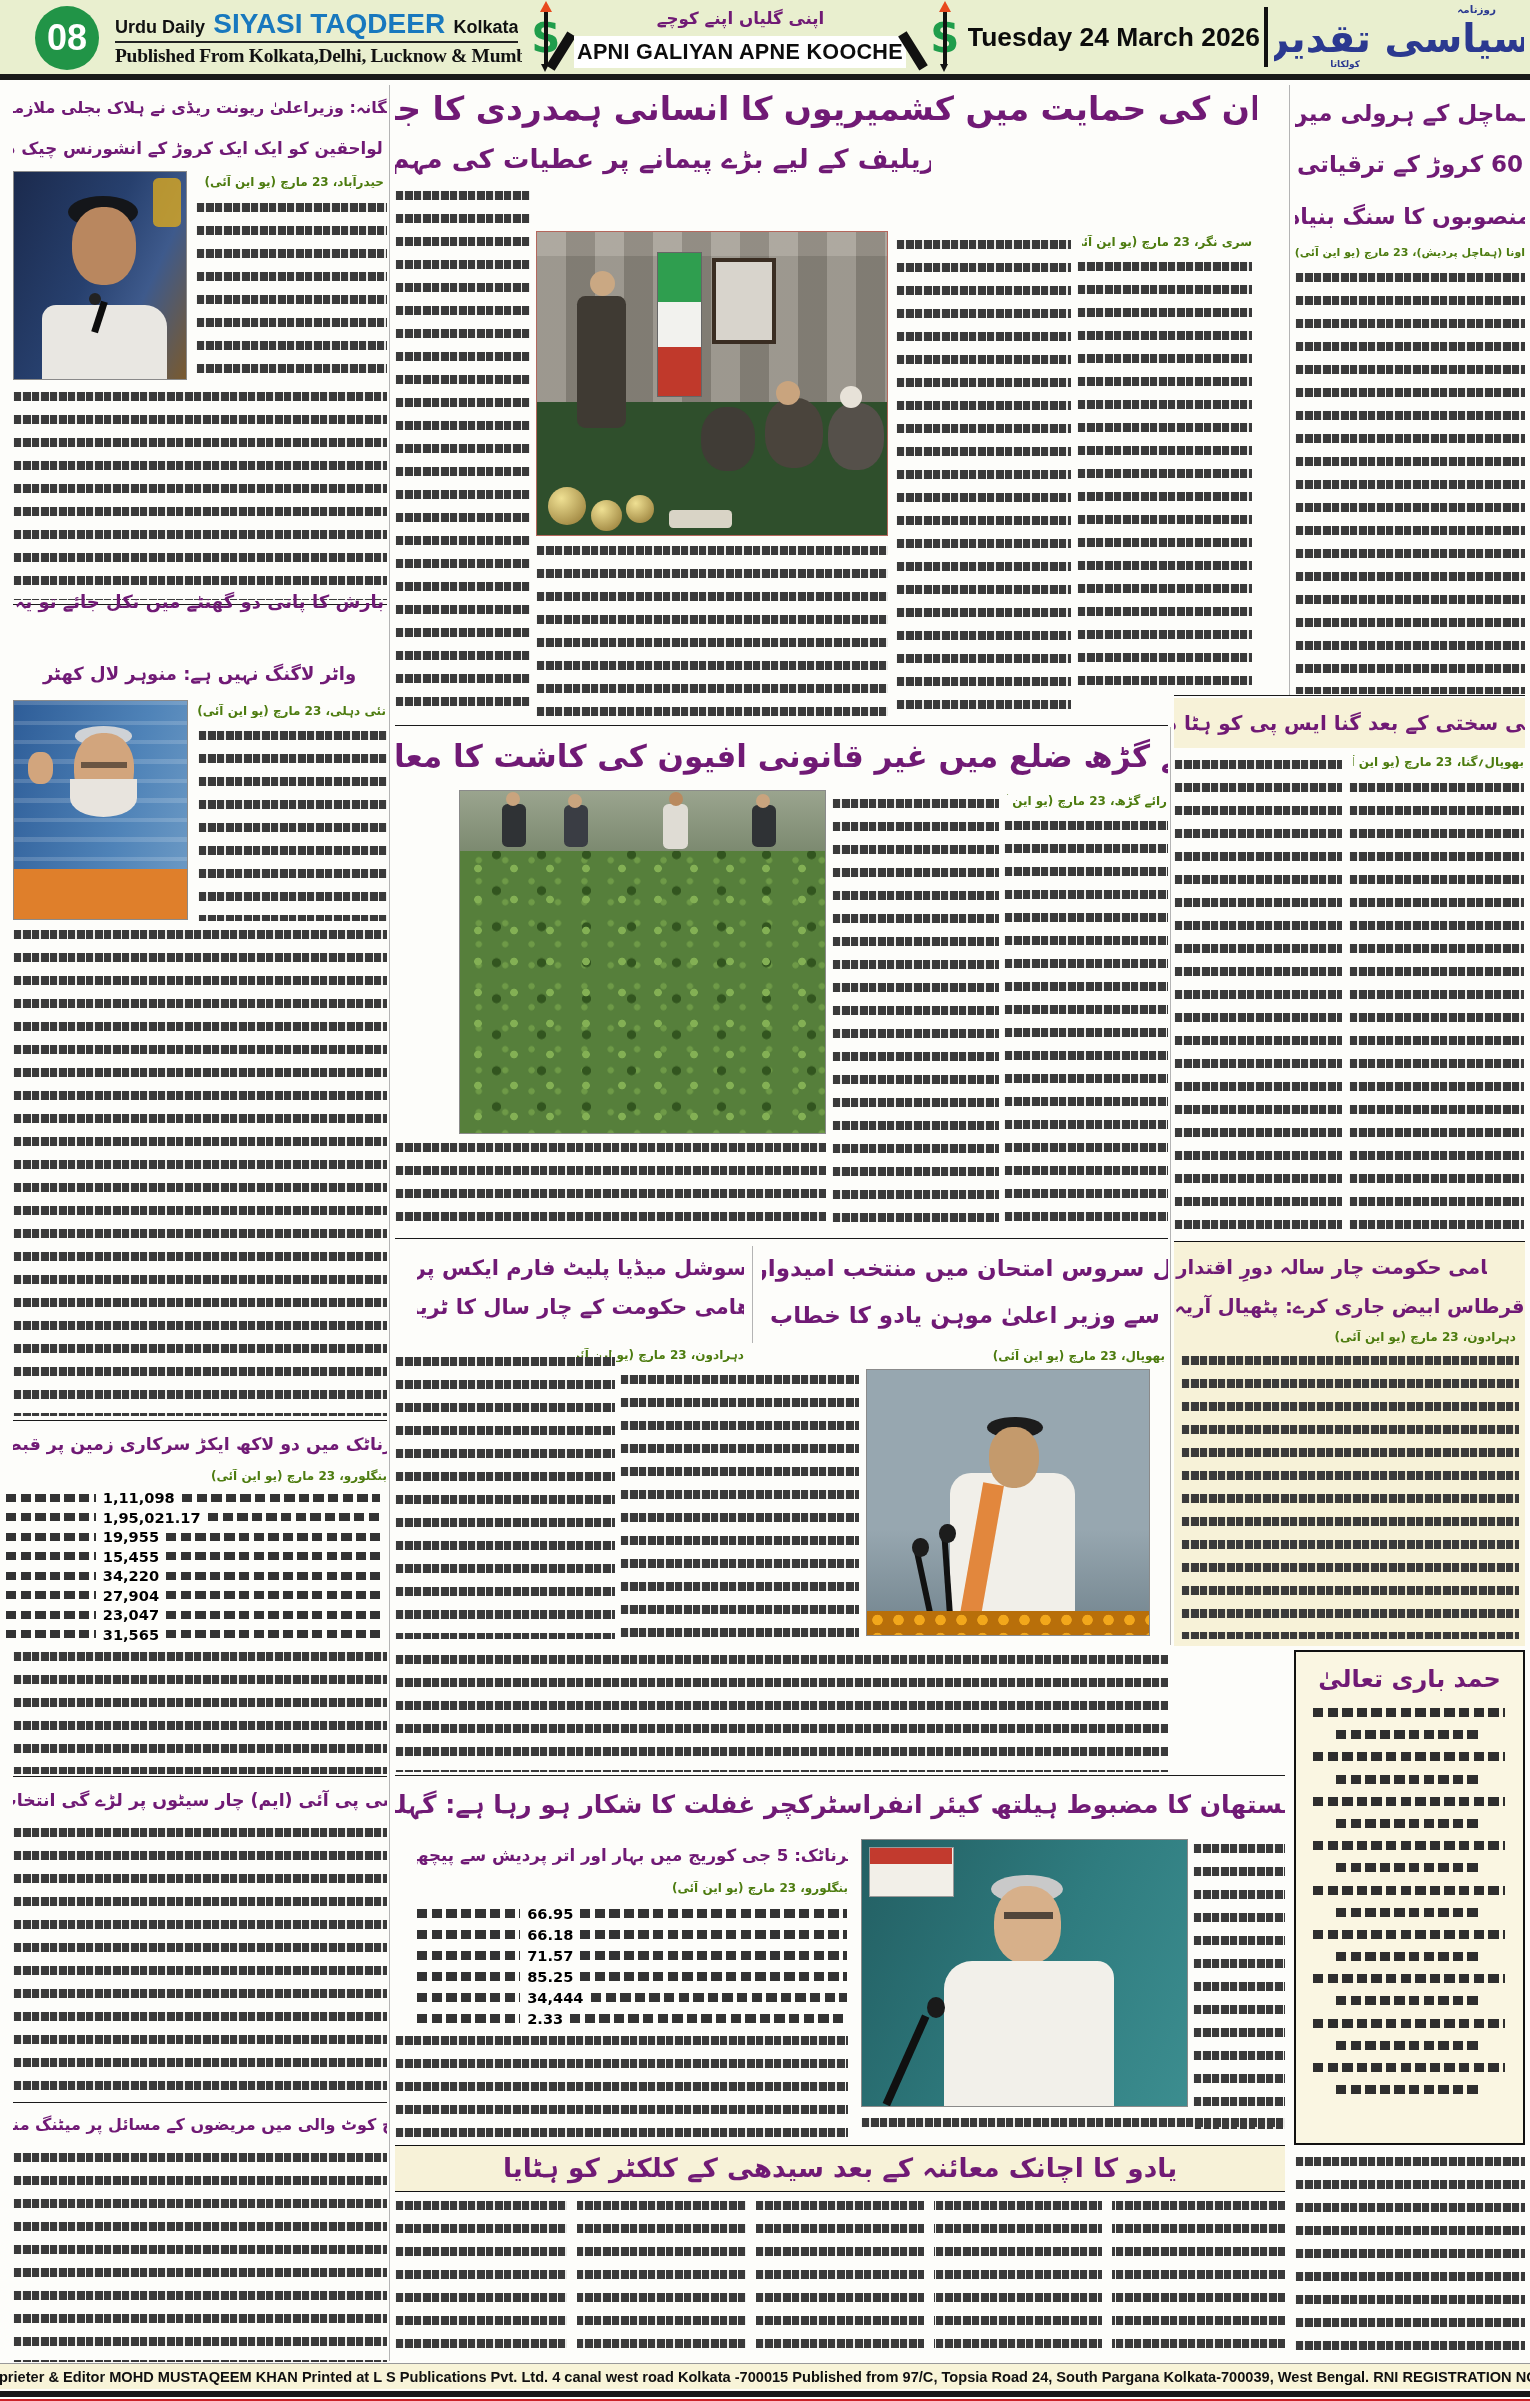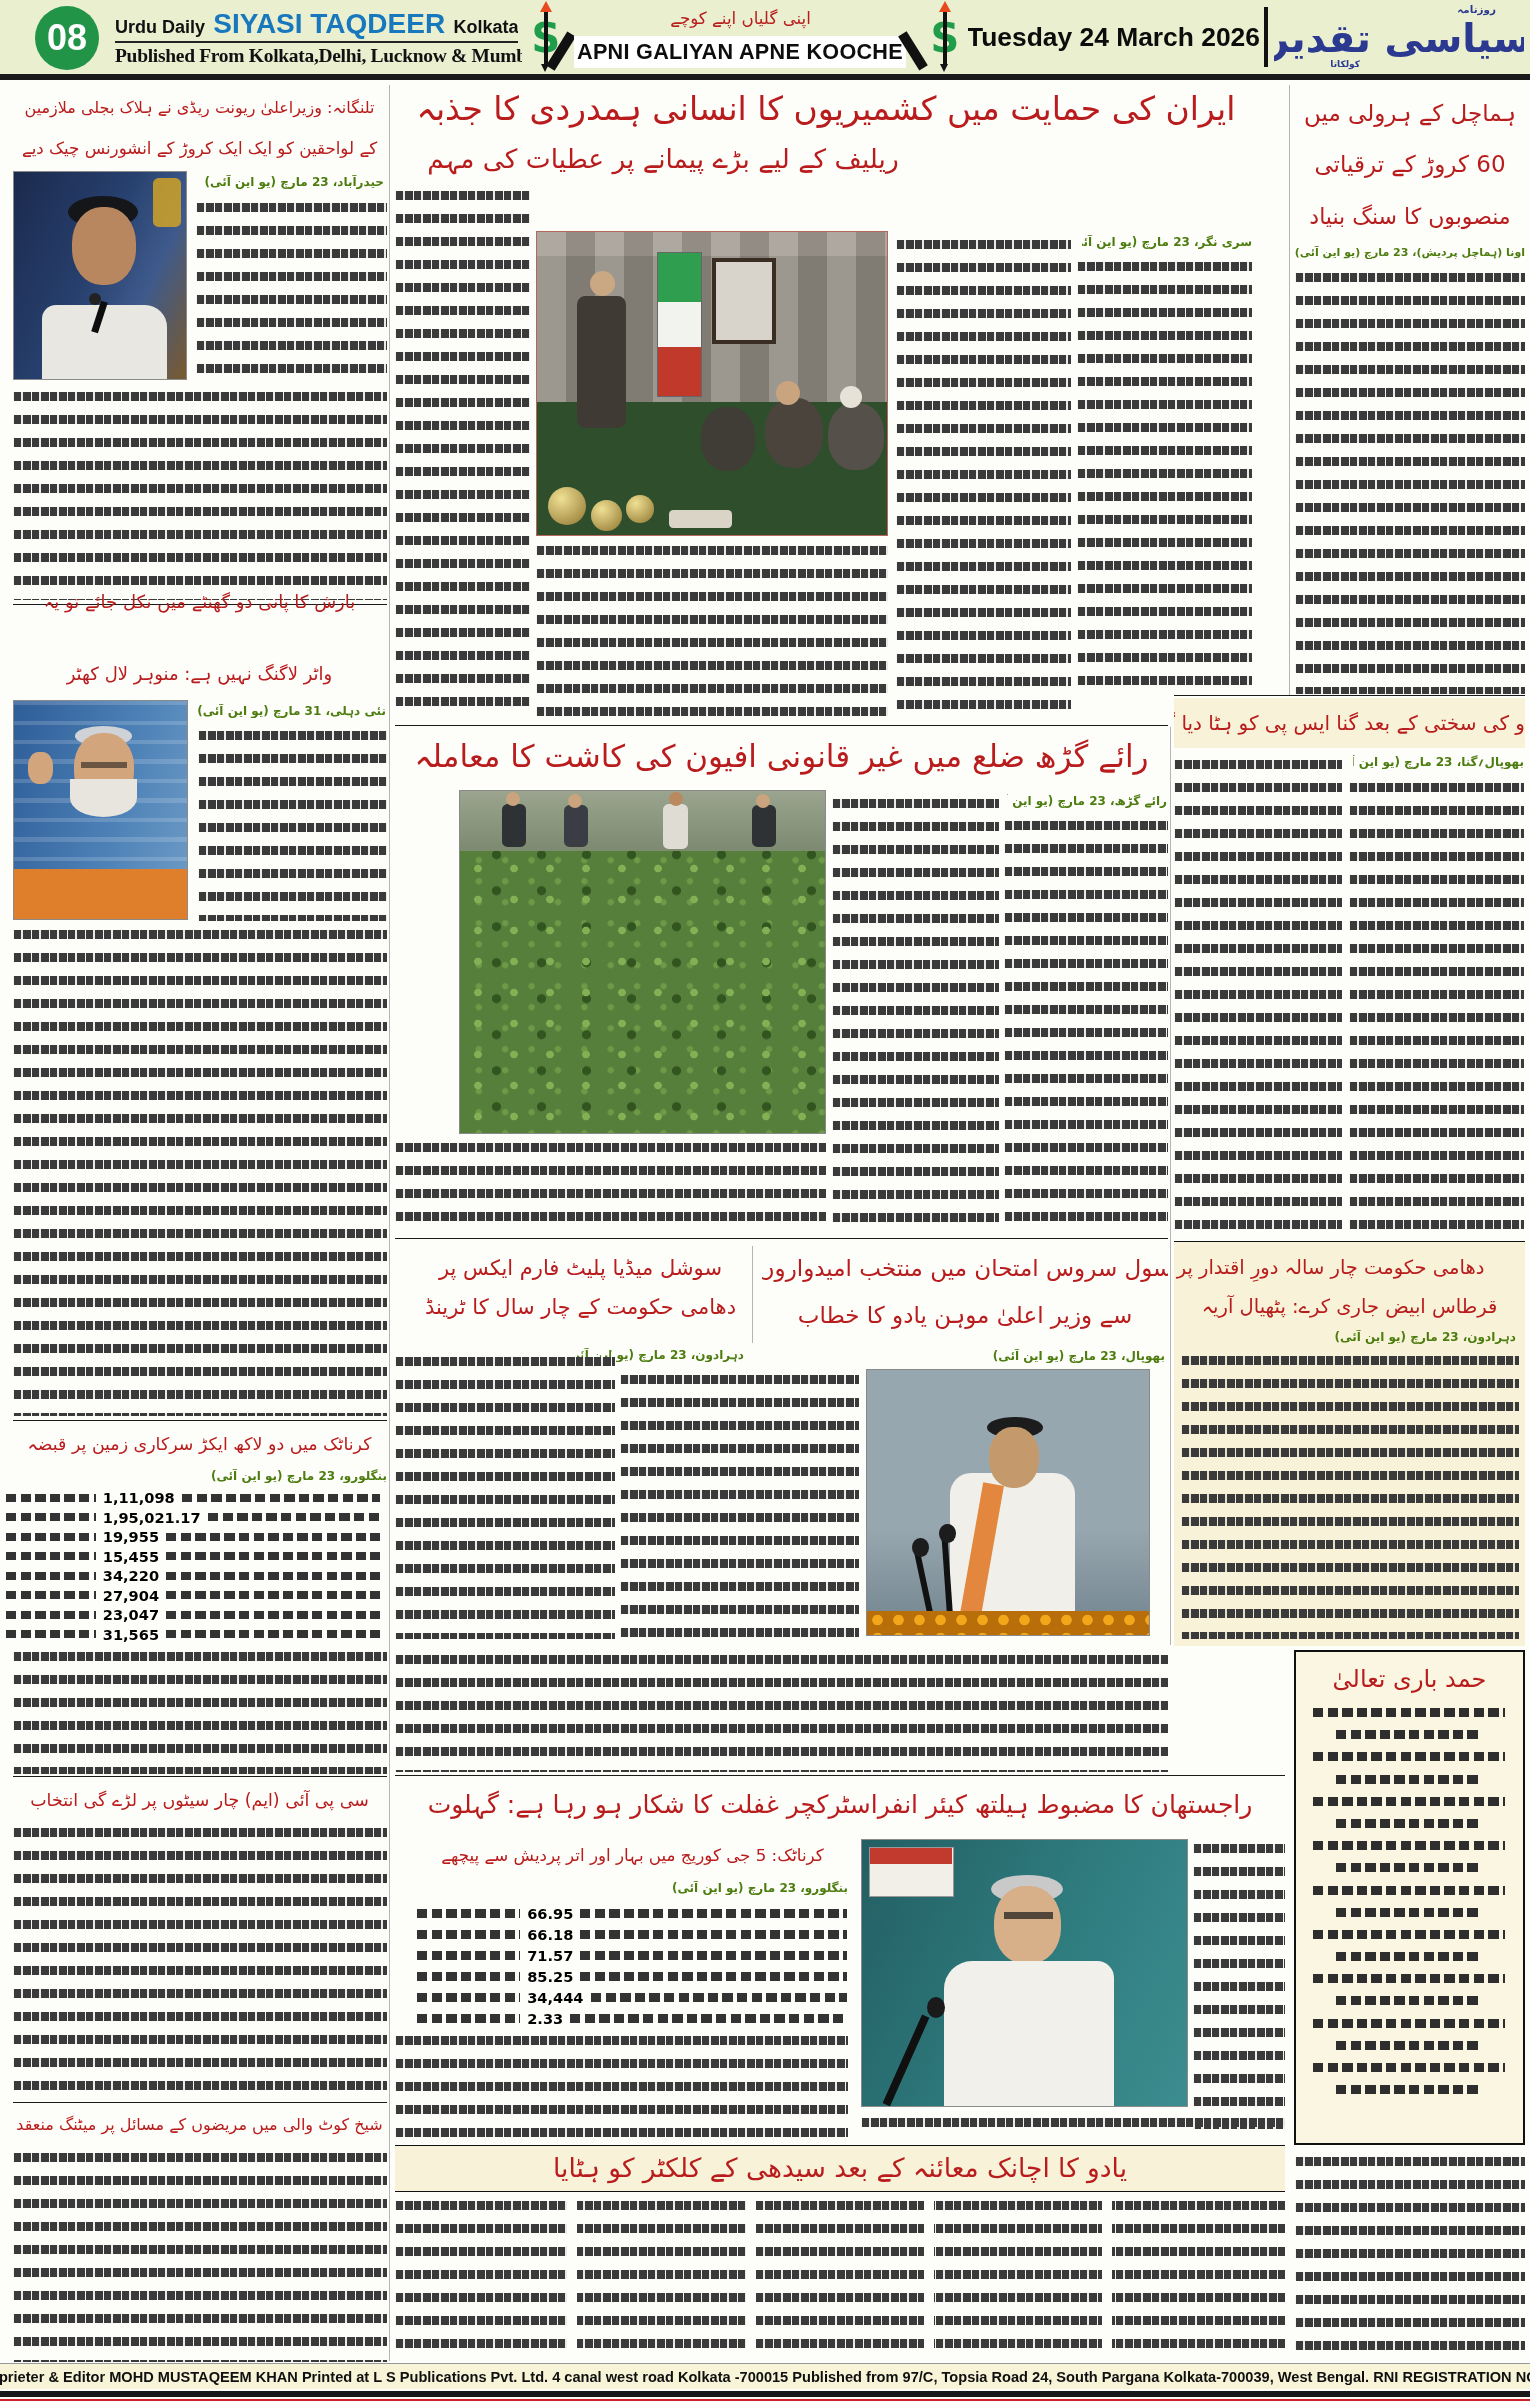--- a/index.html
+++ b/index.html
@@ -1,19 +1,19 @@
 <!DOCTYPE html>
 <html style="font-size:11px"><head>
 <meta charset="utf-8">
 <style>
   *{margin:0;padding:0;box-sizing:border-box}
   html,body{background:#9a9a9a}
   #page{position:relative;width:1530px;height:2401px;background:#fdfdfa;font-family:"DejaVu Sans",sans-serif;overflow:hidden;margin:0 auto}
   .abs{position:absolute}
-  .uhead{position:absolute;display:flex;align-items:center;justify-content:center;direction:rtl;font-weight:400;color:#b91c1c;white-space:nowrap;overflow:hidden;line-height:1;font-family:"DejaVu Sans",sans-serif}
+  .uhead{position:absolute;display:flex;align-items:center;justify-content:center;direction:rtl;font-weight:700;color:#701a75;white-space:nowrap;overflow:hidden;line-height:1;font-family:"DejaVu Sans",sans-serif}
   .dline{position:absolute;direction:rtl;font-size:12px;font-weight:700;color:#4d7c0f;white-space:nowrap;overflow:hidden;font-family:"DejaVu Sans",sans-serif}
   .utext{position:absolute;background-image:
     repeating-linear-gradient(90deg, rgba(253,253,250,.95) 0 1.4px, rgba(253,253,250,0) 1.4px 7.7px, rgba(253,253,250,.9) 7.7px 9.7px, rgba(253,253,250,0) 9.7px 18px),
     repeating-linear-gradient(180deg, rgba(0,0,0,0) 0 4.9px, #3a3a3a 4.9px 14px, rgba(0,0,0,0) 14px 23px)}
   .utext.cream{background-image:
     repeating-linear-gradient(90deg, rgba(247,242,216,.95) 0 1.4px, rgba(247,242,216,0) 1.4px 7.7px, rgba(247,242,216,.9) 7.7px 9.7px, rgba(247,242,216,0) 9.7px 18px),
     repeating-linear-gradient(180deg, rgba(0,0,0,0) 0 4.9px, #3a3a3a 4.9px 14px, rgba(0,0,0,0) 14px 23px)}
   .rule{position:absolute;background:#1a1a1a}
   .vline{position:absolute;background:#b4b4b4}
   .gap{position:absolute;background:#fdfdfa}
@@ -107,21 +107,21 @@
 
   <div class="photo" style="left:12.5px;top:700px;width:175px;height:220px;background:linear-gradient(105deg,#2e5d98,#4f83b8 60%,#6f9cc6)">
     <div class="pd" style="left:0;top:0;width:100%;height:100%;background-image:repeating-linear-gradient(180deg,rgba(255,255,255,.16) 0 4.2px,transparent 4.2px 19.5px)"></div>
     <div class="pd" style="left:61px;top:25px;width:57px;height:19.5px;background:#cfd2d6;border-radius:50%"></div>
     <div class="pd" style="left:60px;top:32px;width:60px;height:72px;background:#d2a57d;border-radius:46%"></div>
     <div class="pd" style="left:67px;top:61px;width:46px;height:6.3px;background:rgba(20,20,20,.55)"></div>
     <div class="pd" style="left:56px;top:78px;width:67px;height:38px;background:#e8e4de;border-radius:0 0 50% 50%"></div>
     <div class="pd" style="left:14px;top:51px;width:25px;height:32px;background:#d2a57d;border-radius:42%"></div>
     <div class="pd" style="left:0;bottom:0;width:100%;height:50px;background:#df7f2b"></div>
   </div>
-  <div class="dline" style="left:198px;top:704px;width:188px">نئی دہلی، 31 مارچ (یو این آئی)</div>
+  <div class="dline" style="left:198px;top:704px;width:188px">نئی دہلی، 23 مارچ (یو این آئی)</div>
   <div class="utext" style="left:198px;top:726px;width:189px;height:195px"></div>
   <div class="utext" style="left:12.5px;top:925px;width:374px;height:491px"></div>
 
   <div class="rule" style="left:12.5px;top:1420px;width:374px;height:1.4px"></div>
   <div class="uhead" style="left:12.5px;top:1426px;width:374px;height:38px;font-size:17.4px">کرناٹک میں دو لاکھ ایکڑ سرکاری زمین پر قبضہ</div>
   <div class="dline" style="left:209px;top:1469px;width:178px">بنگلورو، 23 مارچ (یو این آئی)</div>
   <div class="abs" style="left:6px;top:1488px;width:374px">
     <div class="figrow">
         <div class="seg"></div>
         <span class="fig">1,11,098</span>

